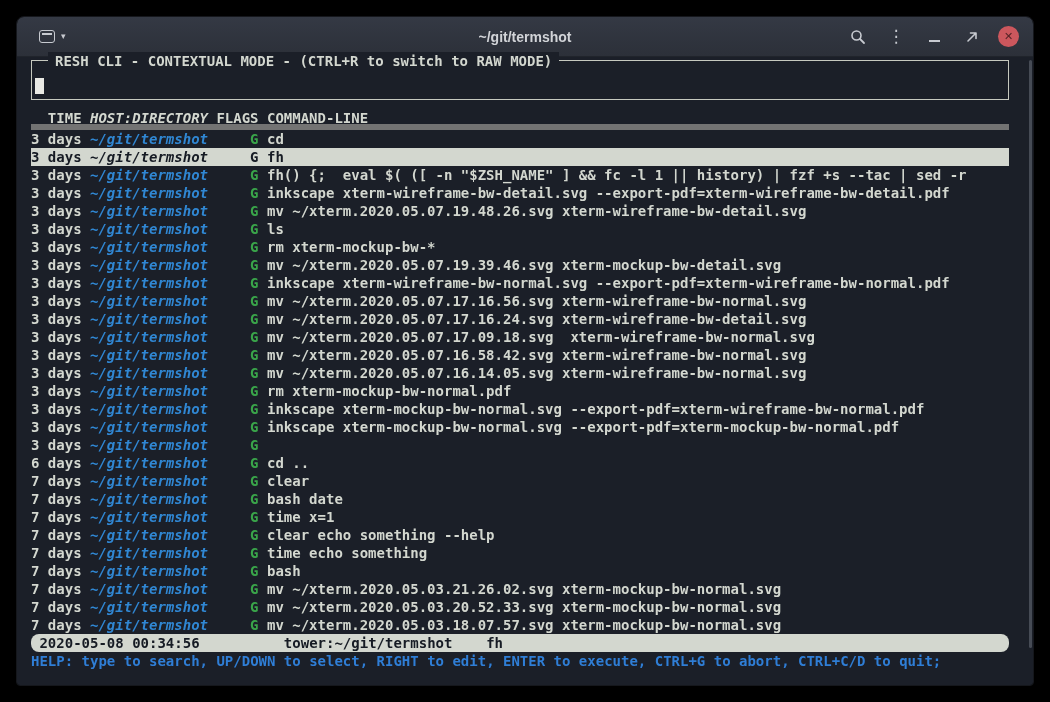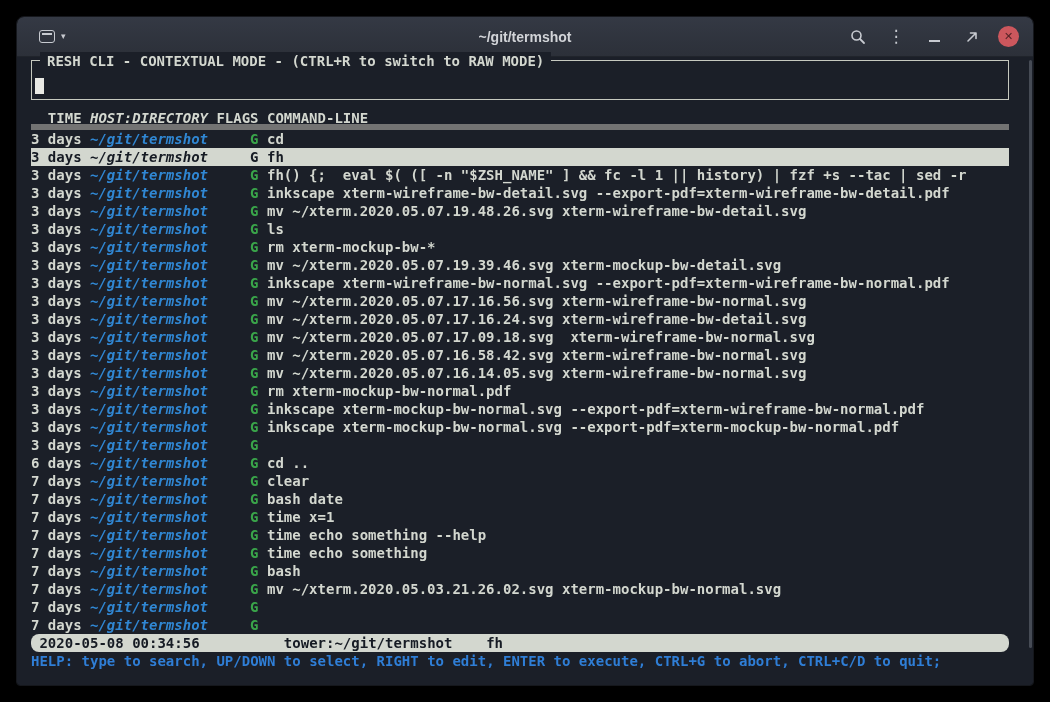--- a/index.html
+++ b/index.html
@@ -41,21 +41,21 @@
 
   
   .terminal{
     flex:1; position:relative; background:var(--term-bg,#1b1f28);
     color:var(--fg,#d3d7cf);
     font-family:"DejaVu Sans Mono",monospace; font-size:14px; line-height:18px; font-weight:bold;
     padding:3px 24px 0 14px;
   }
 
   .search-box{ position:relative; height:40px; border:1px solid #c6c9bf; }
-  .legend{ position:absolute; top:-9px; left:8px; background:var(--term-bg,#1b1f28);
+  .legend{ position:absolute; top:-9px; left:16px; background:var(--term-bg,#1b1f28);
     padding:0 7px; white-space:pre;text-align:center; }
   .query{ position:absolute; left:3px; bottom:5px; white-space:pre; }
   .cursor{ position:absolute; left:3px; bottom:5px; width:9px; height:16px; background:#e9e9e4; }
 
   .line{ display:flex; align-items:center; height:18px; white-space:pre; }
   .hist-header{ margin-top:12px; border-bottom:6px solid #737373; }
   .c-time{ flex:none; width:6ch; text-align:right; }
   .c-dir{ flex:none; width:14ch; margin-left:1ch; color:var(--dir-blue,#3087d3);font-style:italic; }
   .c-flags{ flex:none; width:5ch; margin-left:1ch; text-align:right; color:var(--flag-green,#3aa54a); }
   .c-cmd{ flex:none; margin-left:1ch; }
@@ -254,21 +254,21 @@
         <div class="line row">
         <span class="c-time">7 days</span>
         <span class="c-dir">~/git/termshot</span>
         <span class="c-flags">G</span>
         <span class="c-cmd">time x=1</span>
       </div>
         <div class="line row">
         <span class="c-time">7 days</span>
         <span class="c-dir">~/git/termshot</span>
         <span class="c-flags">G</span>
-        <span class="c-cmd">time echo something --help</span>
+        <span class="c-cmd">clear echo something --help</span>
       </div>
         <div class="line row">
         <span class="c-time">7 days</span>
         <span class="c-dir">~/git/termshot</span>
         <span class="c-flags">G</span>
         <span class="c-cmd">time echo something</span>
       </div>
         <div class="line row">
         <span class="c-time">7 days</span>
         <span class="c-dir">~/git/termshot</span>
@@ -278,25 +278,27 @@
         <div class="line row">
         <span class="c-time">7 days</span>
         <span class="c-dir">~/git/termshot</span>
         <span class="c-flags">G</span>
         <span class="c-cmd">mv ~/xterm.2020.05.03.21.26.02.svg xterm-mockup-bw-normal.svg</span>
       </div>
         <div class="line row">
         <span class="c-time">7 days</span>
         <span class="c-dir">~/git/termshot</span>
         <span class="c-flags">G</span>
-      </div>
-        <div class="line row">
-        <span class="c-time">7 days</span>
-        <span class="c-dir">~/git/termshot</span>
-        <span class="c-flags">G</span>
+        <span class="c-cmd">mv ~/xterm.2020.05.03.20.52.33.svg xterm-mockup-bw-normal.svg</span>
+      </div>
+        <div class="line row">
+        <span class="c-time">7 days</span>
+        <span class="c-dir">~/git/termshot</span>
+        <span class="c-flags">G</span>
+        <span class="c-cmd">mv ~/xterm.2020.05.03.18.07.57.svg xterm-mockup-bw-normal.svg</span>
       </div>
       </div>
 
     <div class="status">
       <span class="s-time">2020-05-08 00:34:56</span>
       <span class="s-host">tower:~/git/termshot</span>
       <span class="s-cmd">fh</span>
     </div>
 
     <div class="help">HELP: type to search, UP/DOWN to select, RIGHT to edit, ENTER to execute, CTRL+G to abort, CTRL+C/D to quit;</div>

